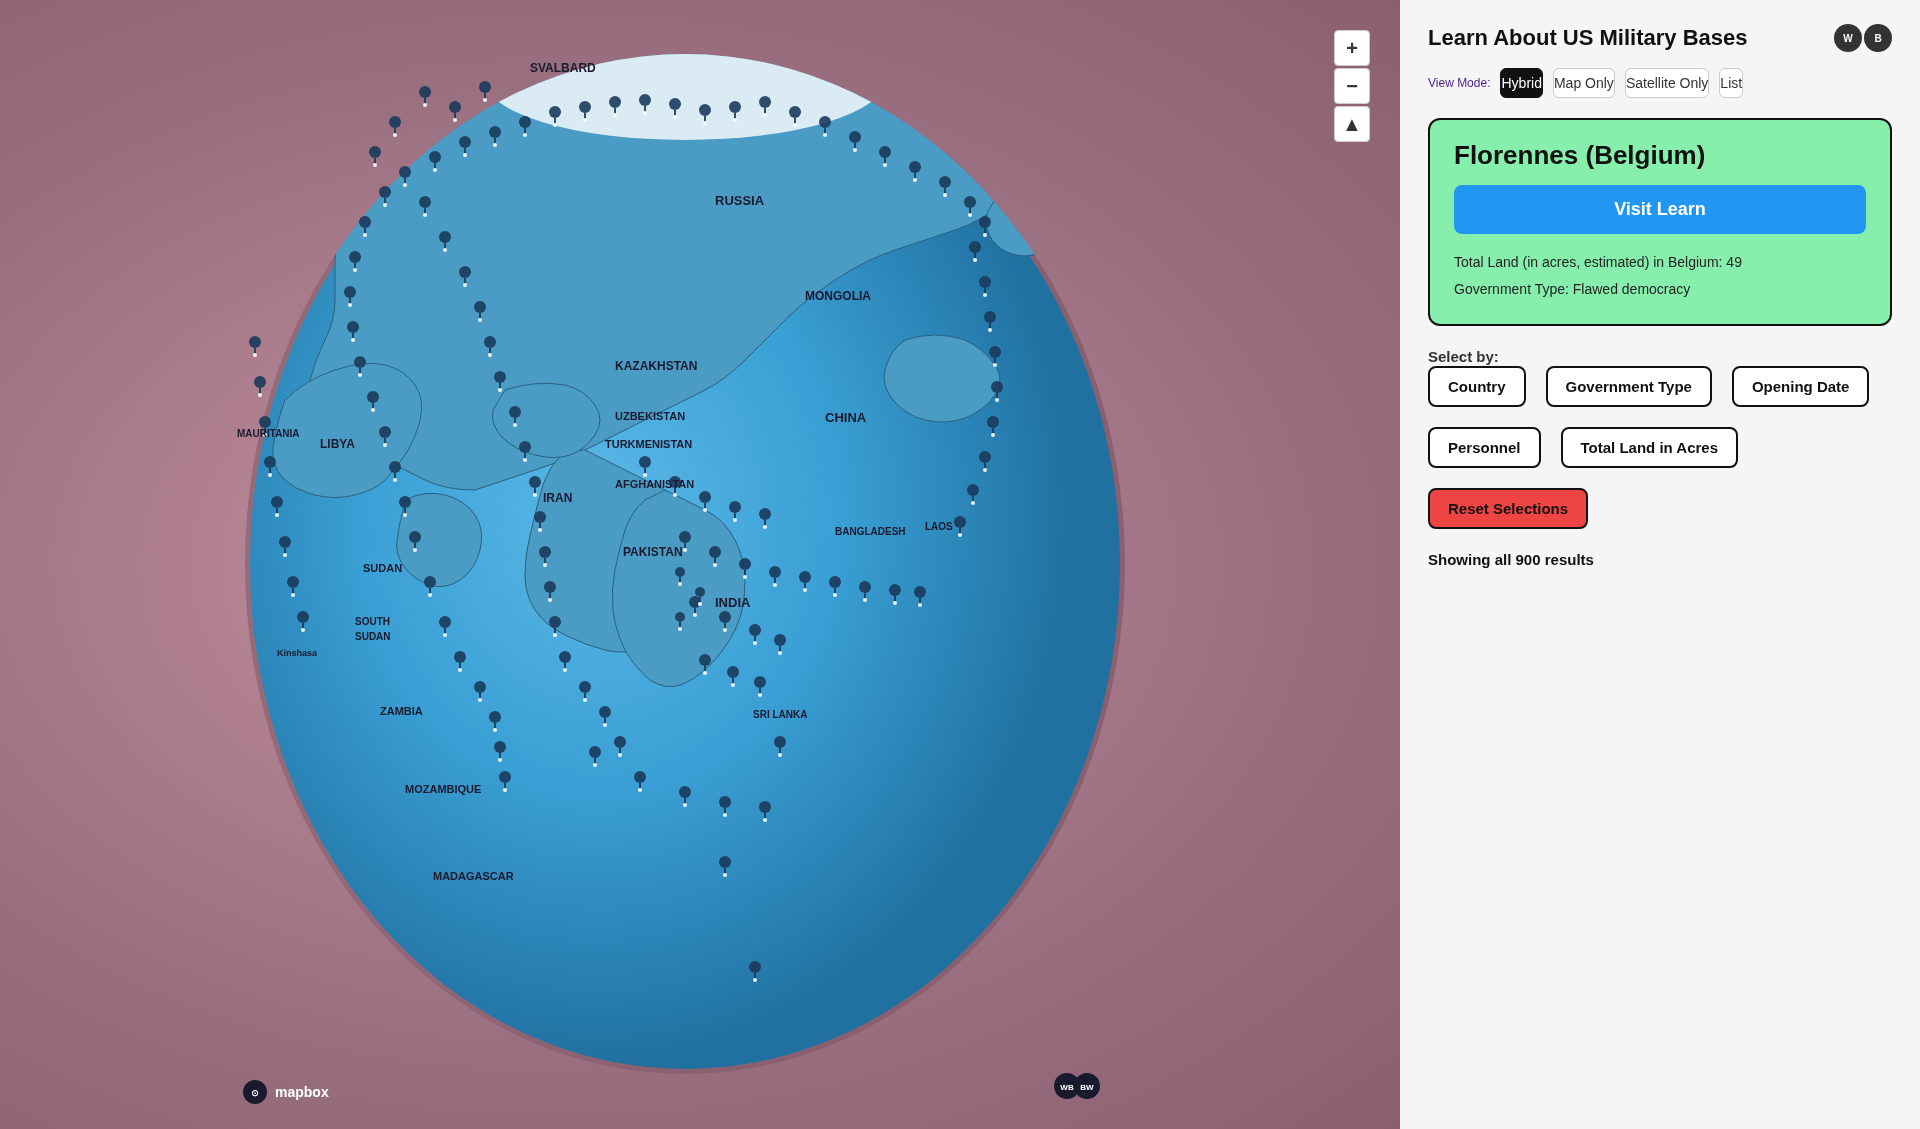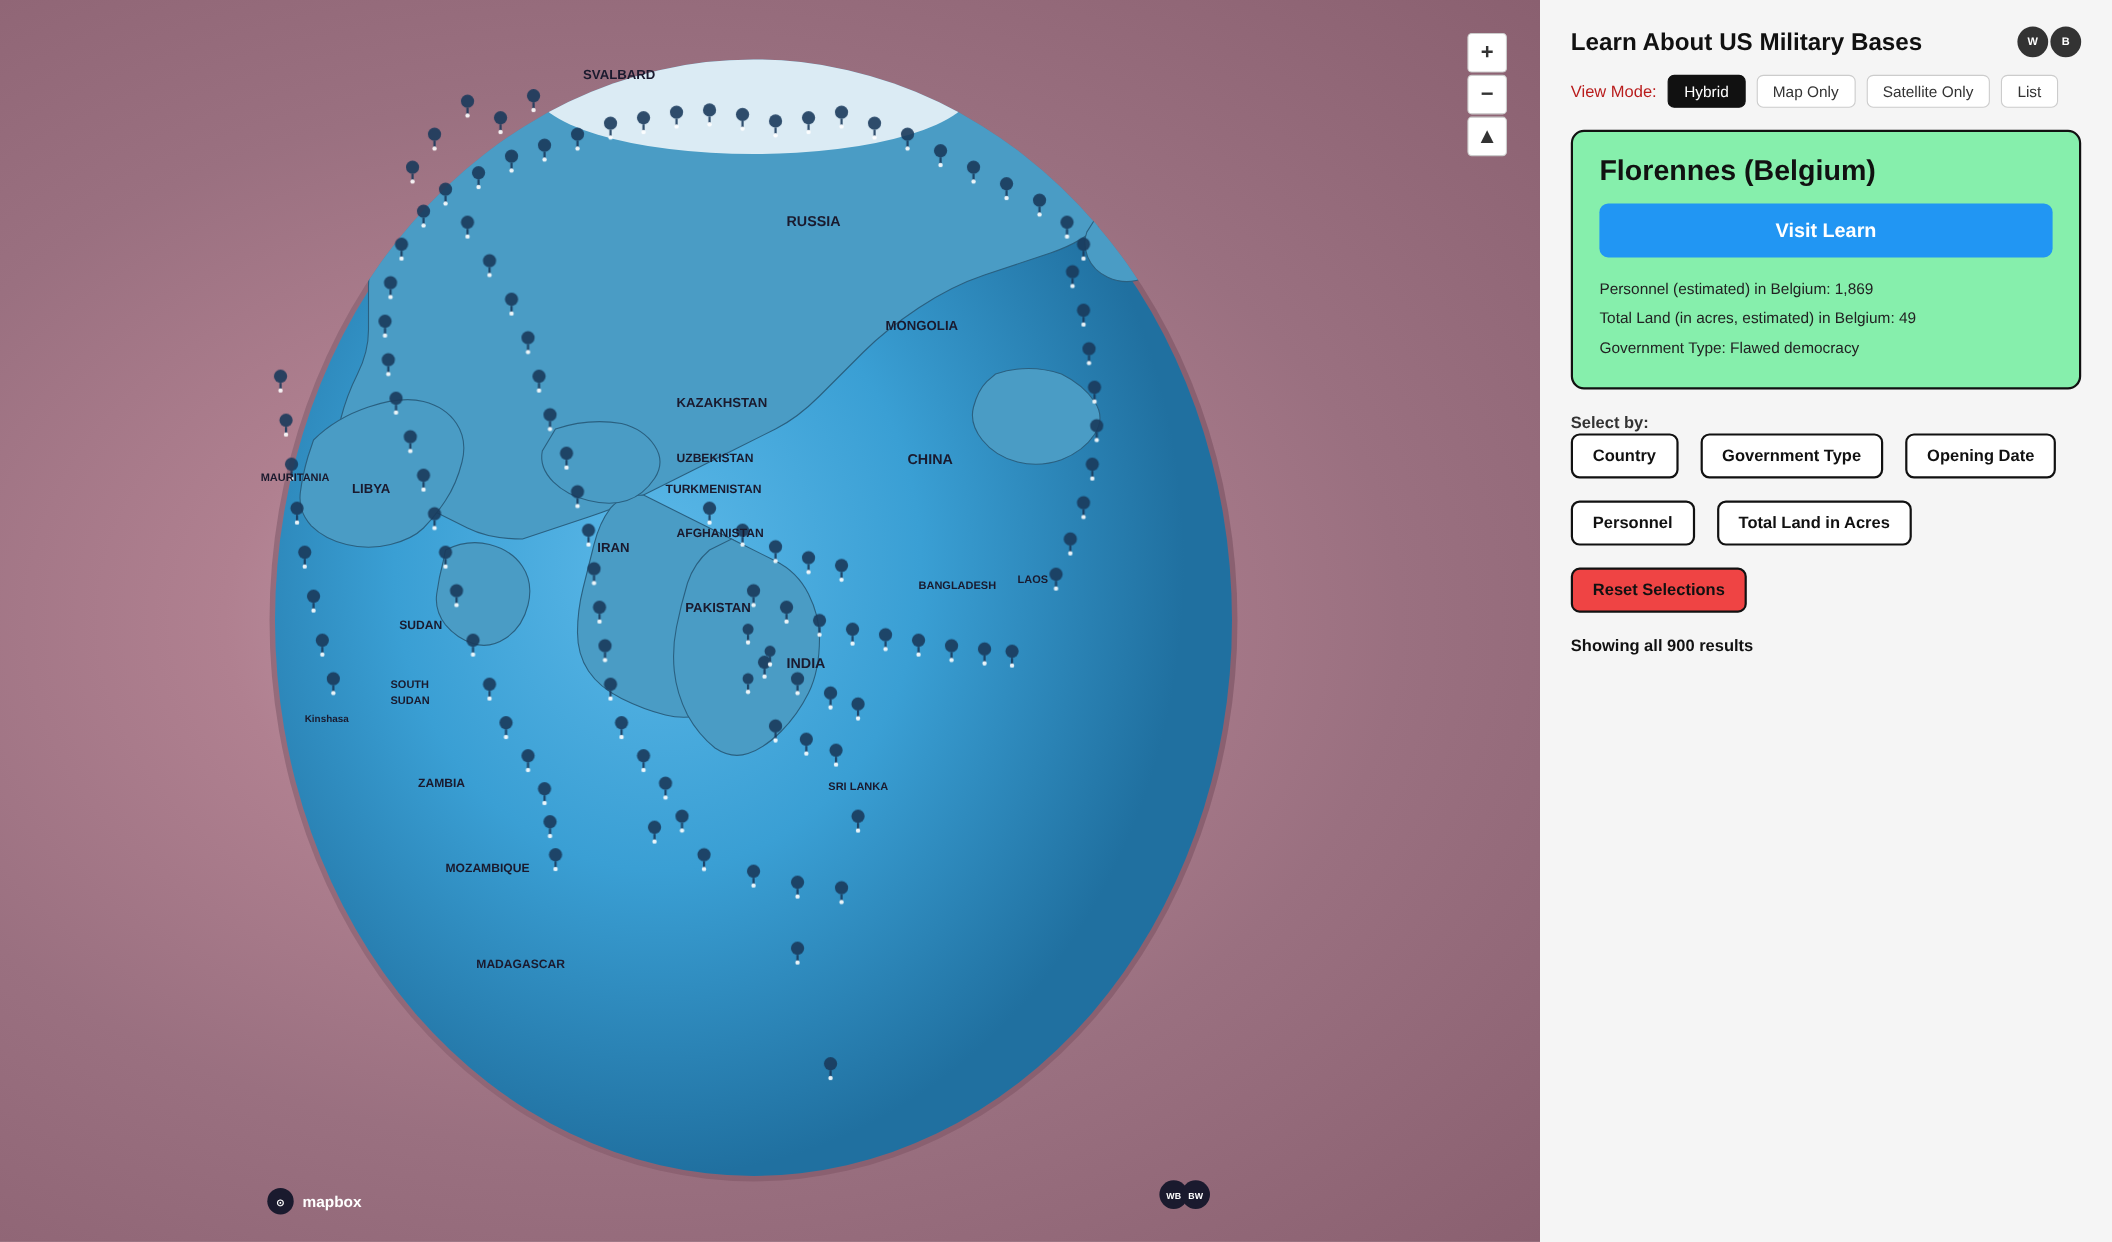--- a/index.html
+++ b/index.html
@@ -95,26 +95,26 @@
     }
 
     
     #view-mode {
       display: flex;
       align-items: center;
       gap: 10px;
       margin-bottom: 20px;
     }
     #view-mode-label {
-      font-size: 15px;
-      color: #b91c1c;
+      font-size: 12px;
+      color: #4c1d95;
       font-weight: 500;
     }
     .view-btn {
-      padding: 6px 14px;
+      padding: 6px 0;
       border-radius: 6px;
       border: 1px solid #ccc;
       background: white;
       cursor: pointer;
       font-size: 14px;
       font-weight: 500;
       color: #333;
     }
     .view-btn.active {
       background: #111;
@@ -871,21 +871,20 @@
     <button class="view-btn active">Hybrid</button>
     <button class="view-btn">Map Only</button>
     <button class="view-btn">Satellite Only</button>
     <button class="view-btn">List</button>
   </div>
 
   <div id="base-card">
     <h2 id="base-name">Florennes (Belgium)</h2>
     <button id="visit-base-btn">Visit Learn</button>
     <div id="base-details">
-      <p>Personnel (estimated) in Belgium: 1,869</p>
       <p>Total Land (in acres, estimated) in Belgium: 49</p>
       <p>Government Type: Flawed democracy</p>
     </div>
   </div>
 
   <div id="select-by-section">
     <span id="select-by-label">
       <strong>Select by:</strong>
     </span>
     <div id="filter-buttons">

